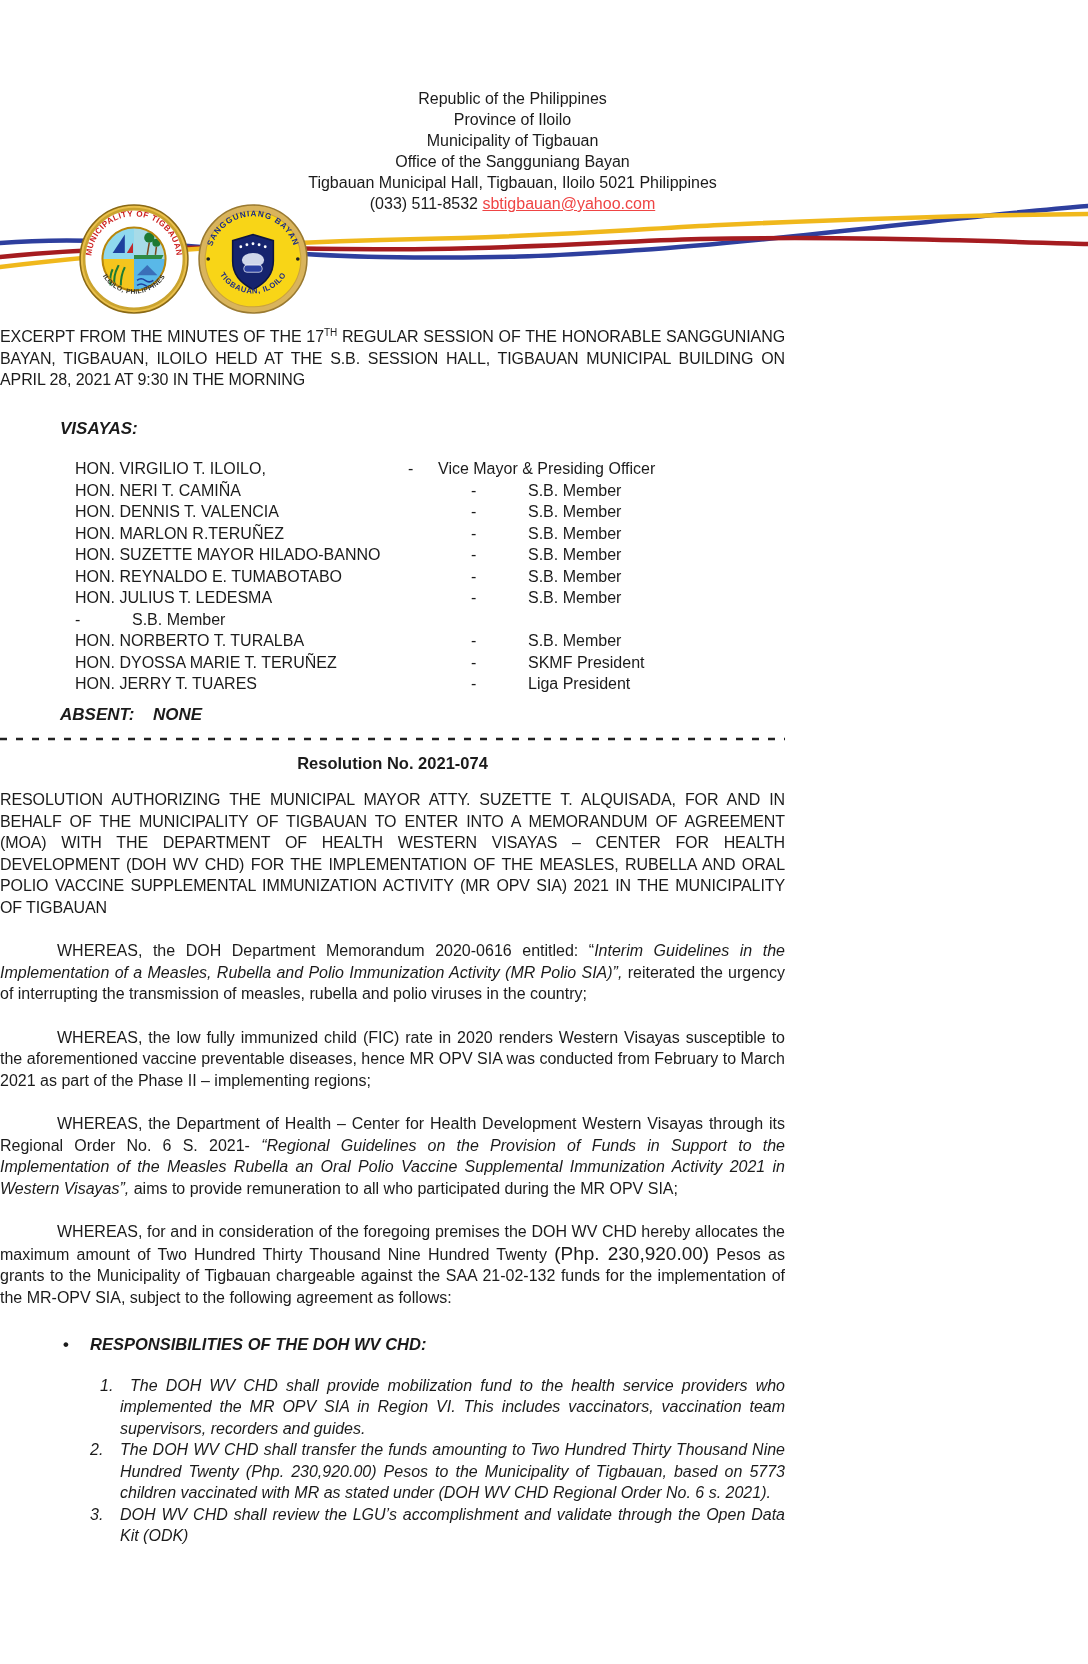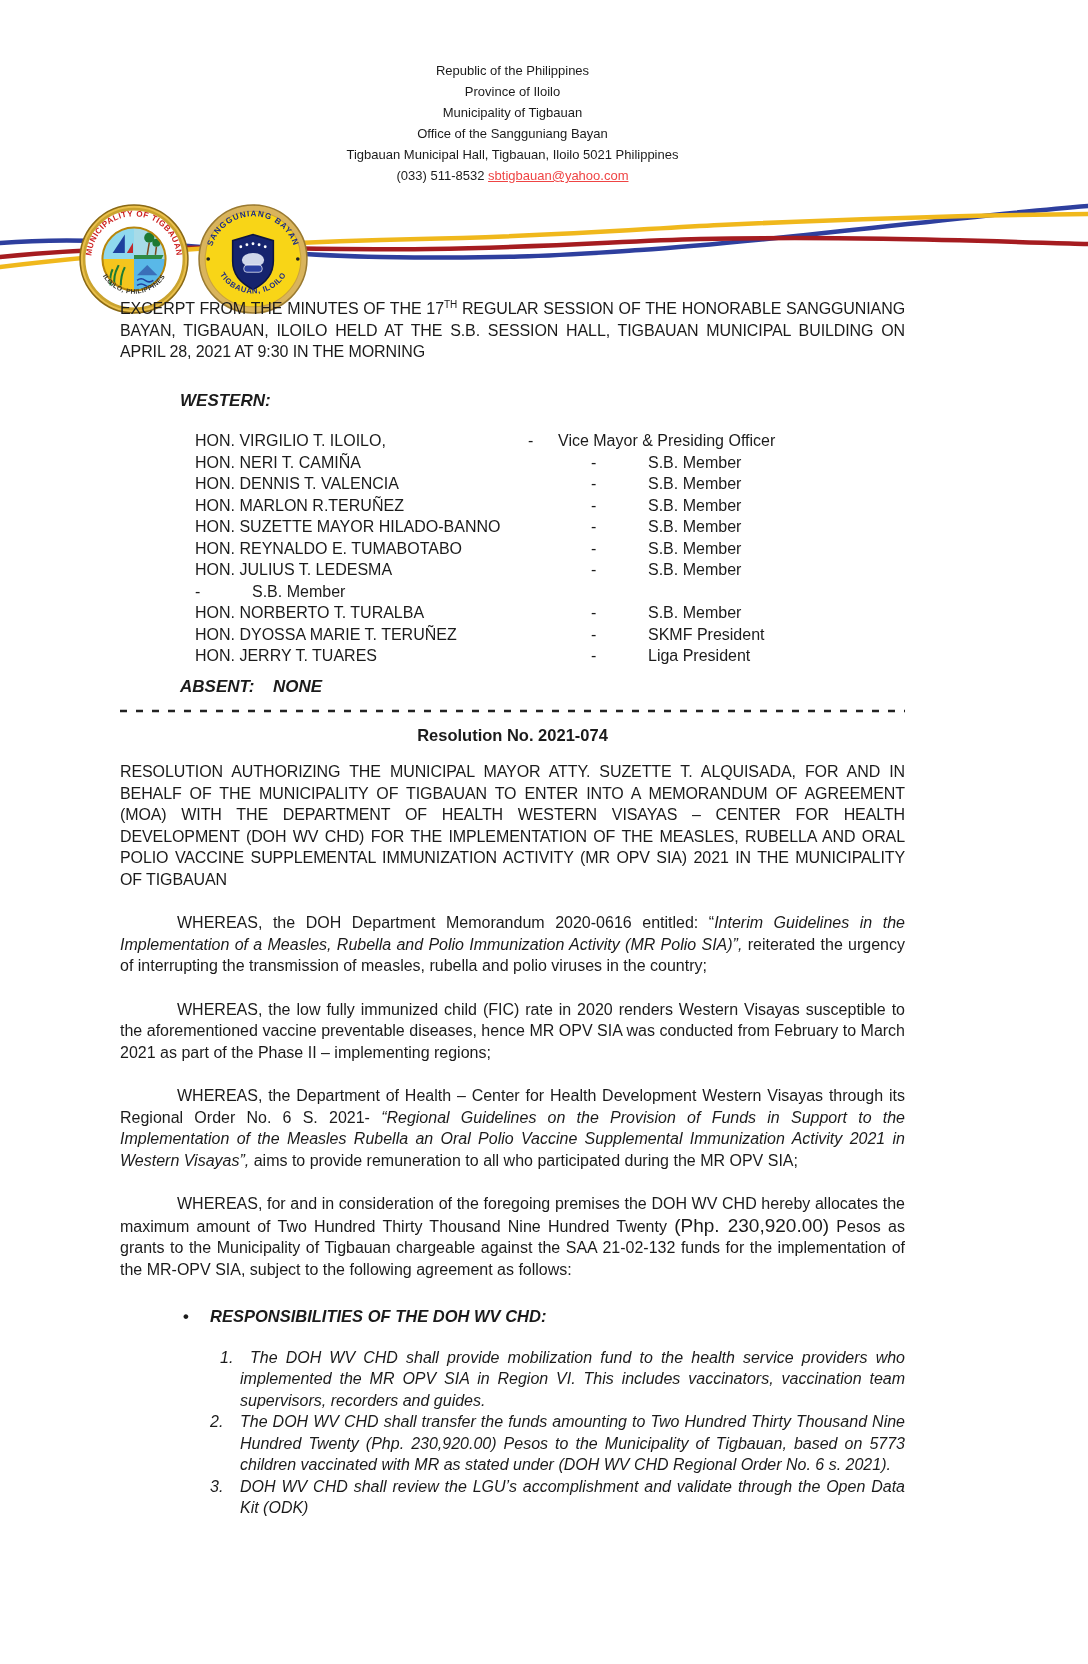--- a/index.html
+++ b/index.html
@@ -8,36 +8,36 @@
     width:1088px;height:1664px;
     margin:0 auto;
     background:#ffffff;
     font-family:"Liberation Sans","DejaVu Sans",sans-serif;
     color:#1b1b1b;
     overflow:hidden;
   }
   
   .letterhead{
     position:relative;z-index:3;
-    padding-top:60px;
+    padding-top:88px;
     margin-left:120px;width:785px;
     text-align:center;
-    font-size:13px;line-height:21px;
+    font-size:16px;line-height:21px;
   }
   .letterhead .contact-line{white-space:nowrap;}
   .email-link{text-decoration:underline;color:#ef4444;}
   
   .ribbons{position:absolute;left:0;top:195px;width:1088px;height:110px;z-index:1;}
   .seal{position:absolute;z-index:2;}
   .seal-municipal{left:76px;top:204px;width:116px;height:110px;}
   .seal-sb{left:196px;top:204px;width:114px;height:110px;}
   
   .doc-body{
     position:relative;z-index:3;
-    margin-left:120px;width:785px;
+    width:785px;
     font-size:16px;line-height:21.5px;
   }
   .spacer-logos{height:96px;}
   .excerpt{ text-align:justify; letter-spacing:-0.1px; }
   .seg-sup{font-size:10px;vertical-align:super;line-height:0;}
   .seg-i{font-style:italic;}
   .seg-sm{font-size:19px;}
   .present-heading,.absent-line{
     margin-top:27px;margin-left:60px;
     font-weight:bold;font-style:italic;font-size:17px;
@@ -158,21 +158,21 @@
       <a href="#" class="email-link">sbtigbauan@yahoo.com</a>
     </div>
   </div>
 
   <div class="spacer-logos"></div>
 
   <div class="doc-body">
 
     <p class="excerpt"><span>EXCERPT FROM THE MINUTES OF THE 17</span><span class="seg-sup">TH</span><span> REGULAR SESSION OF THE HONORABLE SANGGUNIANG BAYAN, TIGBAUAN, ILOILO HELD AT THE S.B. SESSION HALL, TIGBAUAN MUNICIPAL BUILDING ON APRIL 28, 2021 AT 9:30 IN THE MORNING</span></p>
 
-    <div class="present-heading">WESTERN:</div>
+    <div class="present-heading">VISAYAS:</div>
 
     <div class="members">
       <div class="member-row">
         <span class="m-name">HON. VIRGILIO T. ILOILO,</span>
         <span class="m-dash">-</span>
         <span class="m-role">Vice Mayor &amp; Presiding Officer</span>
       </div>
       <div class="member-row">
         <span class="m-name">HON. NERI T. CAMIÑA</span>
         <span class="m-dash">-</span>

